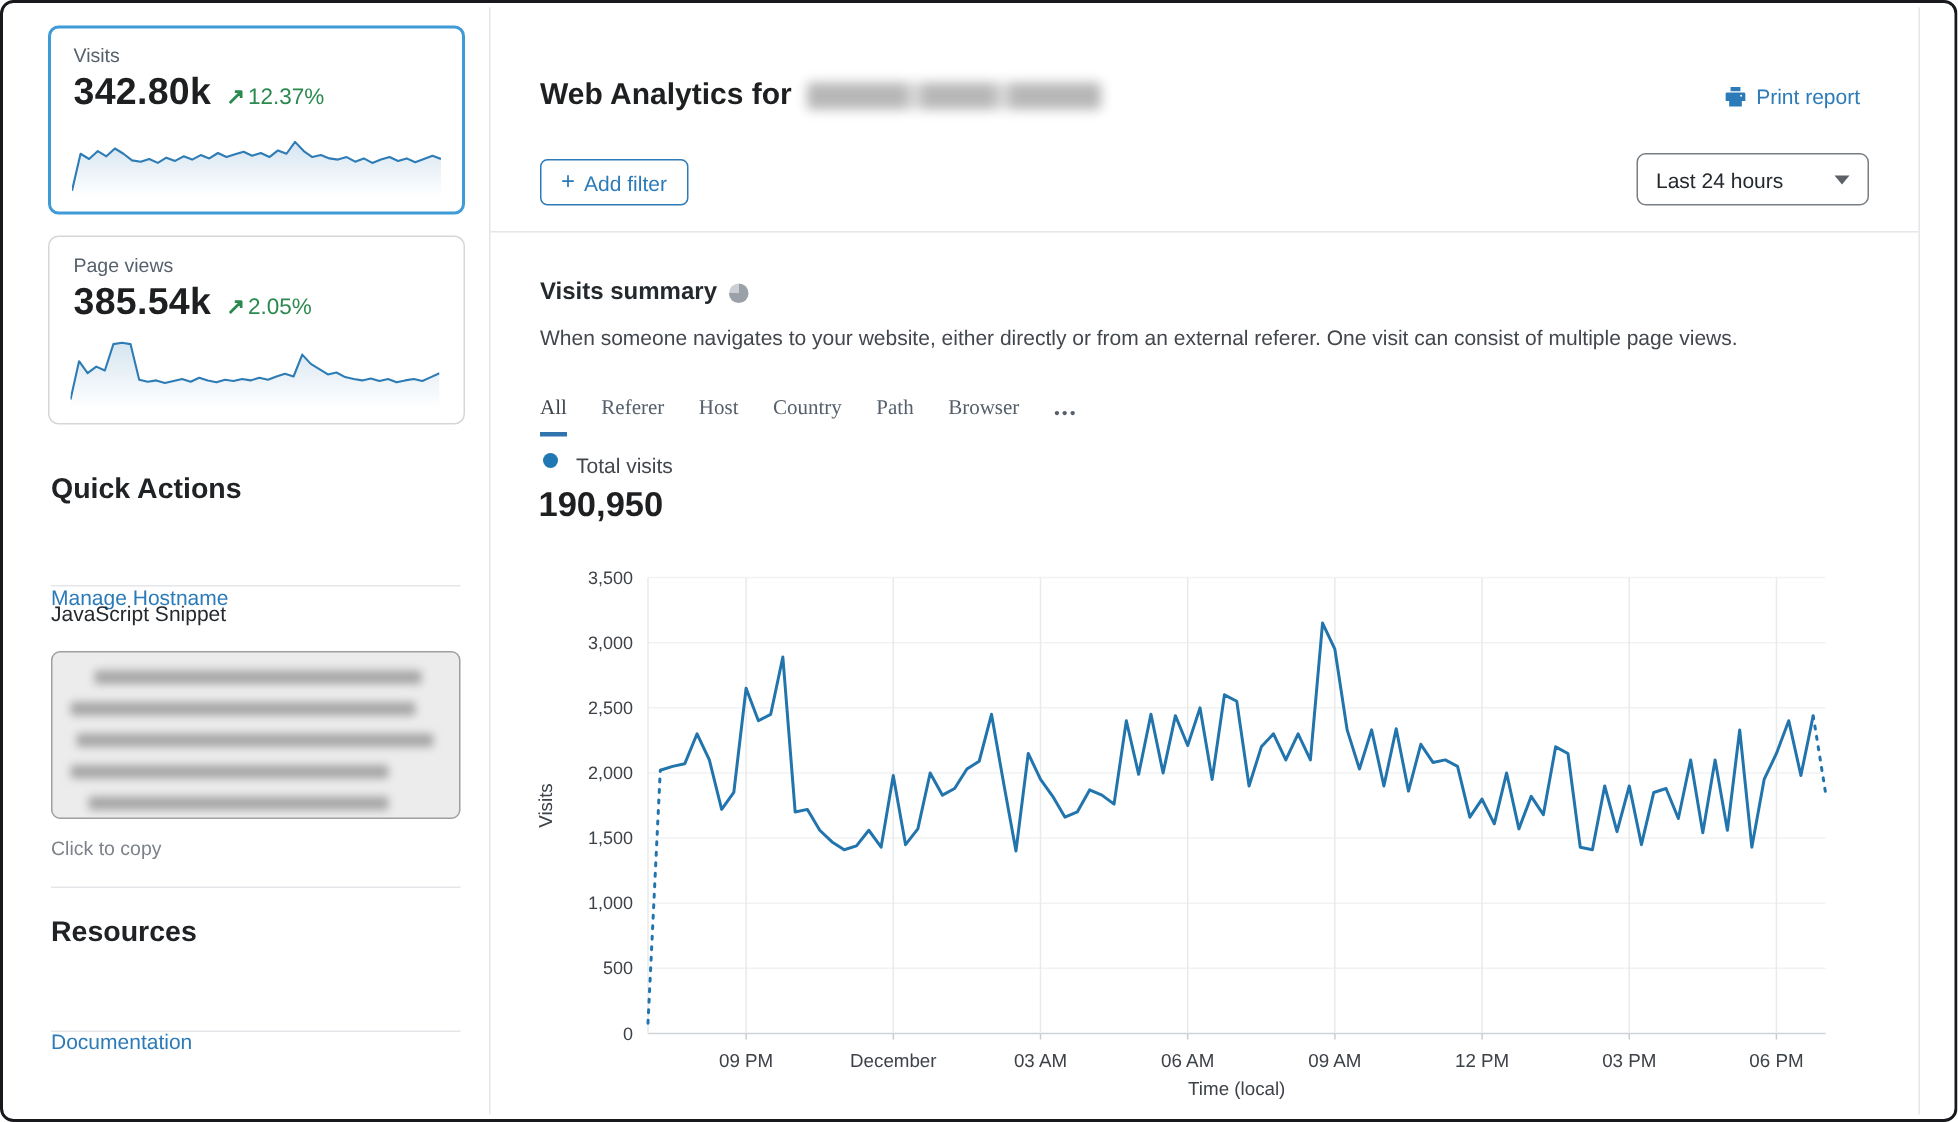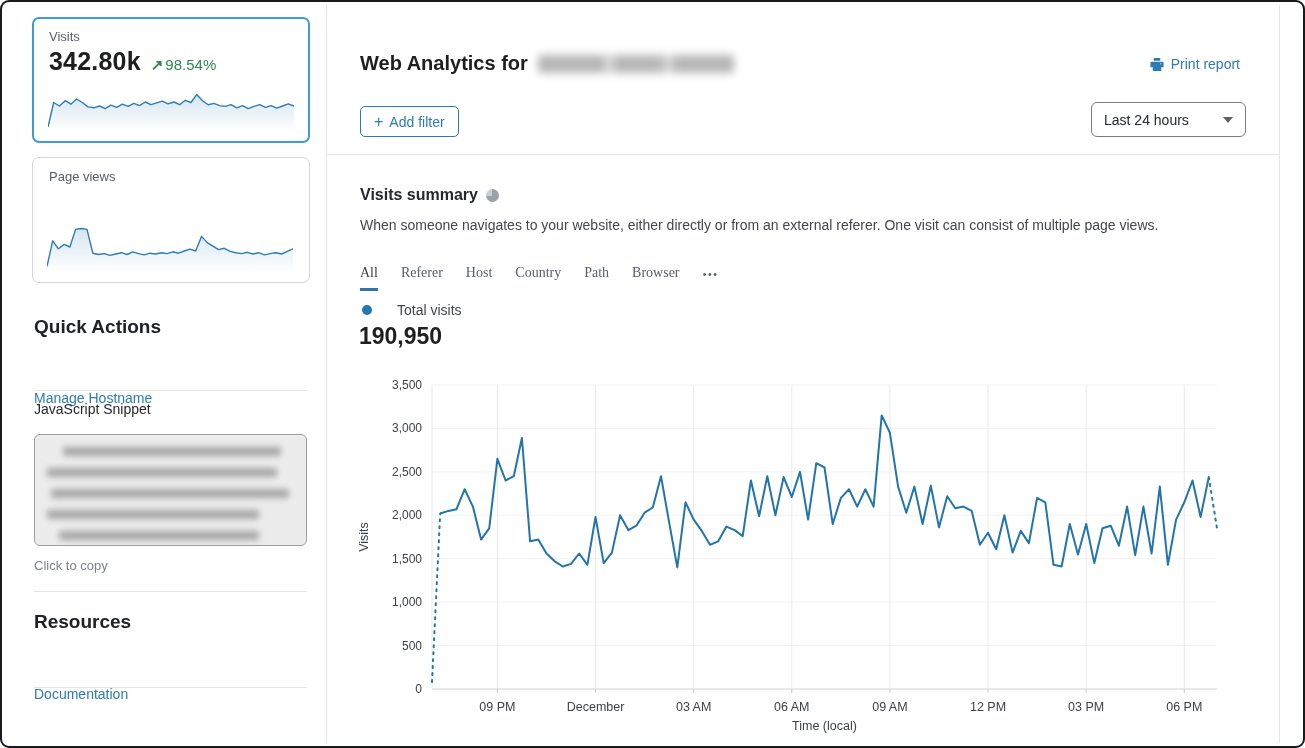--- a/index.html
+++ b/index.html
@@ -50,51 +50,55 @@
   
   .summary-title { position:absolute; left:358px; top:184px; font-size:16px; font-weight:700; color:#24292e;
                    display:flex; align-items:center; gap:8px; }
   .pie-icon { width:13px; height:13px; border-radius:50%;
               background:conic-gradient(from 0deg,#9aa1a9 0 270deg,#ccd0d5 270deg 360deg); }
   .summary-desc { position:absolute; left:358px; top:215px; font-size:14px; color:#42464d; white-space:nowrap; }
   .tabs { position:absolute; left:358px; top:263px; display:flex; align-items:flex-start;font-family:Liberation Serif, serif; }
   .tab { font-size:14px; color:#56606c; margin-right:23px; padding-bottom:7px; cursor:pointer; }
   .tab.active { color:#3c434b; border-bottom:3px solid #3173ad; }
   .tab-more { font-size:12px; color:#56606c; letter-spacing:1px; cursor:pointer; padding-top:3px; }
-  .legend { position:absolute; left:360px; top:300px; display:flex; align-items:center; gap:25px; }
+  .legend { position:absolute; left:360px; top:300px; display:flex; align-items:flex-start; gap:12px; }
   .legend-dot { width:10px; height:10px; border-radius:50%; background:#1f77b4; }
   .legend-label { font-size:14px; color:#42464d; }
   .total-visits { position:absolute; left:357px; top:321px; font-size:23px; font-weight:700; color:#1d1f20; }
   .chart-wrap { position:absolute; left:352px; top:376px; }
 </style>
 </head>
 <body>
 
 <div class="screen">
 
   <div class="metric-card selected" style="top:15px;">
     <div class="metric-label">Visits</div>
     <div class="metric-row">
       <span class="metric-value">342.80k</span>
-      <span class="metric-delta"><span class="arrow">↗</span><span>98.54%</span></span>
+      <span class="metric-delta"><span class="arrow">↗</span><span>12.37%</span></span>
     </div>
     <div class="spark-wrap"><svg id="spark-0" width="246" height="52">
           <defs>
             <linearGradient id="spark-0-g" x1="0" y1="0" x2="0" y2="1">
               <stop offset="0%" stop-color="#2e7cb5" stop-opacity="0.20"></stop>
               <stop offset="100%" stop-color="#2e7cb5" stop-opacity="0"></stop>
             </linearGradient>
           </defs>
           <path d="M0,50 L0.0,46.1 L5.7,21.5 L11.4,25.0 L17.2,19.7 L22.9,23.2 L28.6,18.0 L34.3,21.5 L40.0,25.9 L45.8,26.8 L51.5,25.0 L57.2,27.6 L62.9,24.1 L68.7,26.3 L74.4,23.2 L80.1,25.4 L85.8,22.4 L91.5,24.6 L97.3,21.0 L103.0,23.7 L108.7,21.9 L114.4,20.2 L120.1,22.8 L125.9,21.0 L131.6,23.7 L137.3,19.3 L143.0,21.5 L148.7,13.6 L154.5,19.7 L160.2,23.7 L165.9,22.4 L171.6,24.6 L177.3,25.4 L183.1,23.7 L188.8,26.8 L194.5,24.6 L200.2,27.6 L206.0,25.4 L211.7,23.7 L217.4,26.3 L223.1,24.6 L228.8,27.2 L234.6,25.0 L240.3,22.8 L246.0,25.0 L246,50 Z" fill="url(#spark-0-g)" stroke="none"></path>
           <polyline points="0.0,46.1 5.7,21.5 11.4,25.0 17.2,19.7 22.9,23.2 28.6,18.0 34.3,21.5 40.0,25.9 45.8,26.8 51.5,25.0 57.2,27.6 62.9,24.1 68.7,26.3 74.4,23.2 80.1,25.4 85.8,22.4 91.5,24.6 97.3,21.0 103.0,23.7 108.7,21.9 114.4,20.2 120.1,22.8 125.9,21.0 131.6,23.7 137.3,19.3 143.0,21.5 148.7,13.6 154.5,19.7 160.2,23.7 165.9,22.4 171.6,24.6 177.3,25.4 183.1,23.7 188.8,26.8 194.5,24.6 200.2,27.6 206.0,25.4 211.7,23.7 217.4,26.3 223.1,24.6 228.8,27.2 234.6,25.0 240.3,22.8 246.0,25.0" fill="none" stroke="#2e7cb5" stroke-width="1.4" stroke-linejoin="round"></polyline>
         </svg></div>
   </div>
 
   <div class="metric-card" style="top:155px;">
     <div class="metric-label">Page views</div>
+    <div class="metric-row">
+      <span class="metric-value">385.54k</span>
+      <span class="metric-delta"><span class="arrow">↗</span><span>2.05%</span></span>
+    </div>
     <div class="spark-wrap"><svg id="spark-1" width="246" height="52">
           <defs>
             <linearGradient id="spark-1-g" x1="0" y1="0" x2="0" y2="1">
               <stop offset="0%" stop-color="#2e7cb5" stop-opacity="0.20"></stop>
               <stop offset="100%" stop-color="#2e7cb5" stop-opacity="0"></stop>
             </linearGradient>
           </defs>
           <path d="M0,50 L0.0,44.4 L5.7,18.8 L11.4,26.8 L17.2,22.4 L22.9,25.0 L28.6,7.4 L34.3,6.5 L40.0,7.4 L45.8,31.2 L51.5,32.5 L57.2,31.6 L62.9,33.4 L68.7,32.0 L74.4,30.7 L80.1,32.5 L85.8,29.8 L91.5,31.6 L97.3,32.9 L103.0,31.2 L108.7,32.0 L114.4,30.7 L120.1,31.6 L125.9,29.8 L131.6,31.2 L137.3,29.0 L143.0,27.2 L148.7,29.0 L154.5,14.4 L160.2,20.6 L165.9,24.1 L171.6,27.6 L177.3,26.3 L183.1,29.4 L188.8,30.7 L194.5,31.6 L200.2,30.3 L206.0,32.0 L211.7,30.7 L217.4,32.9 L223.1,31.6 L228.8,30.7 L234.6,32.0 L240.3,29.4 L246.0,26.8 L246,50 Z" fill="url(#spark-1-g)" stroke="none"></path>
           <polyline points="0.0,44.4 5.7,18.8 11.4,26.8 17.2,22.4 22.9,25.0 28.6,7.4 34.3,6.5 40.0,7.4 45.8,31.2 51.5,32.5 57.2,31.6 62.9,33.4 68.7,32.0 74.4,30.7 80.1,32.5 85.8,29.8 91.5,31.6 97.3,32.9 103.0,31.2 108.7,32.0 114.4,30.7 120.1,31.6 125.9,29.8 131.6,31.2 137.3,29.0 143.0,27.2 148.7,29.0 154.5,14.4 160.2,20.6 165.9,24.1 171.6,27.6 177.3,26.3 183.1,29.4 188.8,30.7 194.5,31.6 200.2,30.3 206.0,32.0 211.7,30.7 217.4,32.9 223.1,31.6 228.8,30.7 234.6,32.0 240.3,29.4 246.0,26.8" fill="none" stroke="#2e7cb5" stroke-width="1.4" stroke-linejoin="round"></polyline>
         </svg></div>

